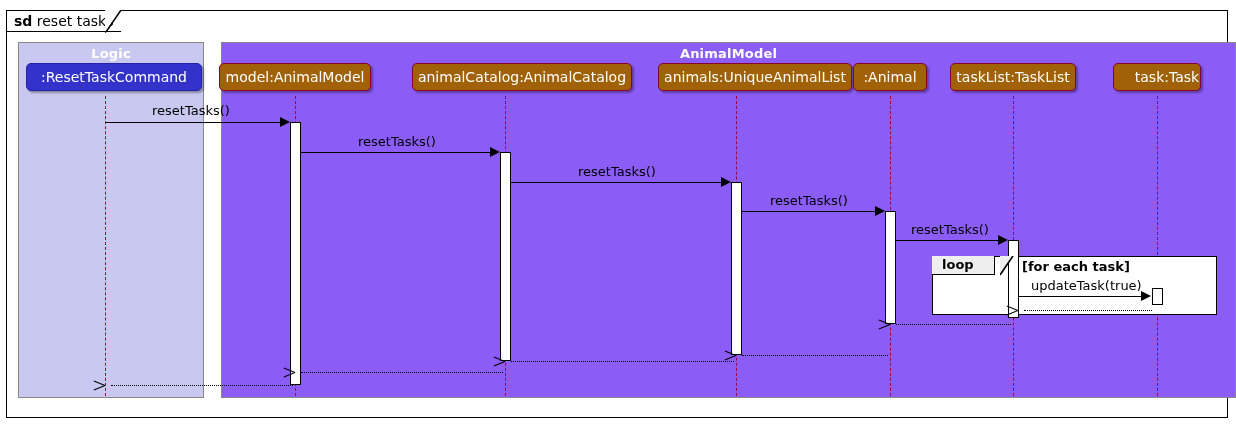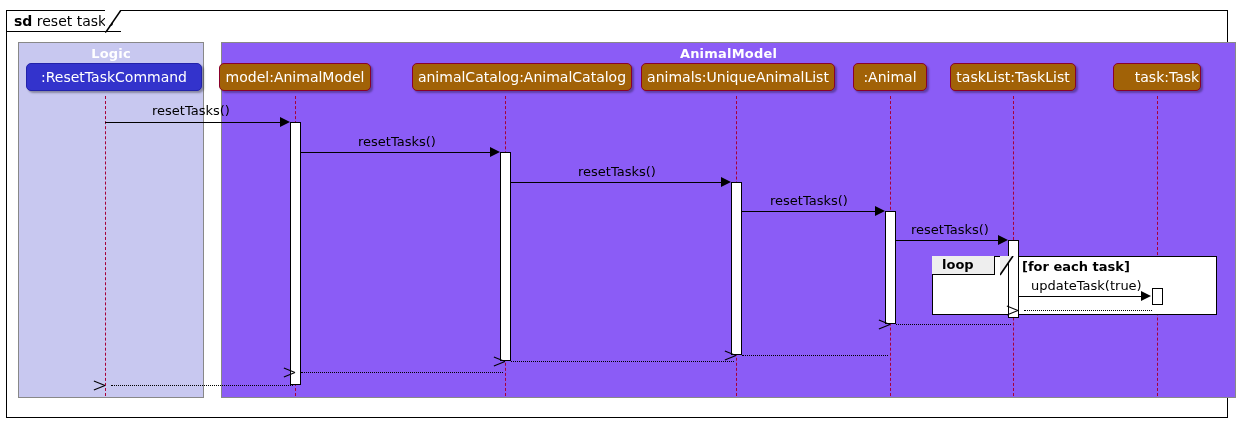--- a/index.html
+++ b/index.html
@@ -237,21 +237,21 @@
   <div class="lifeline" style="left:295px;"></div>
   <div class="lifeline" style="left:505px;"></div>
   <div class="lifeline" style="left:736px;"></div>
   <div class="lifeline" style="left:890px;"></div>
   <div class="lifeline" style="left:1013px;"></div>
   <div class="lifeline" style="left:1157px;"></div>
 
   <div class="participant logic-p" style="left:26px; top:63px; width:176px;">:ResetTaskCommand</div>
   <div class="participant model-p" style="left:219px; top:63px; width:152px;">model:AnimalModel</div>
   <div class="participant model-p" style="left:412px; top:63px; width:220px;">animalCatalog:AnimalCatalog</div>
-  <div class="participant model-p" style="left:641px; top:63px; width:194px;">animals:UniqueAnimalList</div>
+  <div class="participant model-p" style="left:658px; top:63px; width:194px;">animals:UniqueAnimalList</div>
   <div class="participant model-p" style="left:853px; top:63px; width:74px;">:Animal</div>
   <div class="participant model-p" style="left:950px; top:63px; width:126px;">taskList:TaskList</div>
   <div class="participant model-p" style="left:1113px; top:63px; width:88px;padding-left:20px;">task:Task</div>
 
   <div class="activation" style="left:290px;  top:122px; height:263px;"></div>
   <div class="activation" style="left:500px;  top:152px; height:209px;"></div>
   <div class="activation" style="left:731px;  top:182px; height:173px;"></div>
   <div class="activation" style="left:885px;  top:211px; height:113px;"></div>
   <div class="activation" style="left:1008px; top:240px; height:78px;"></div>
 

